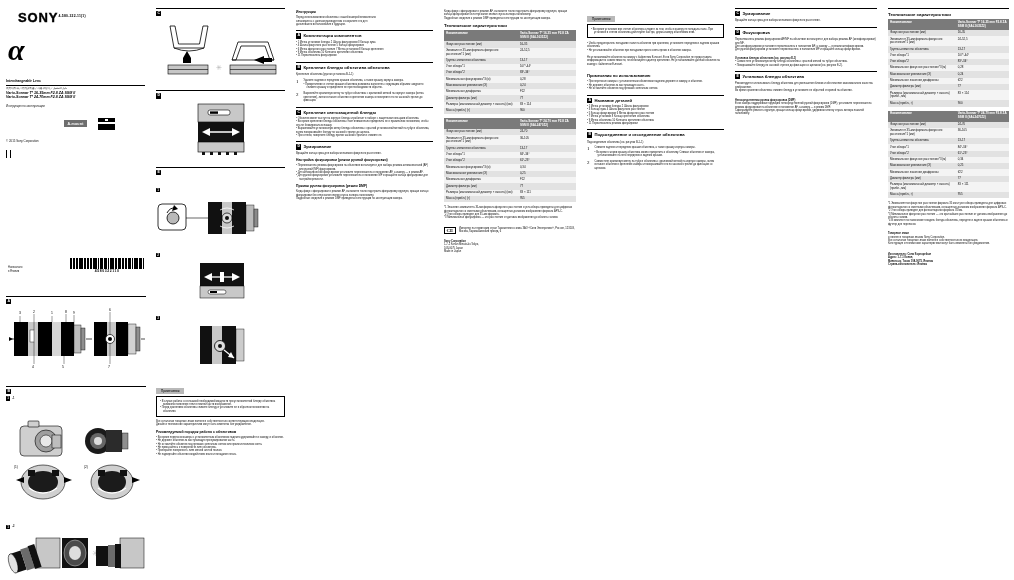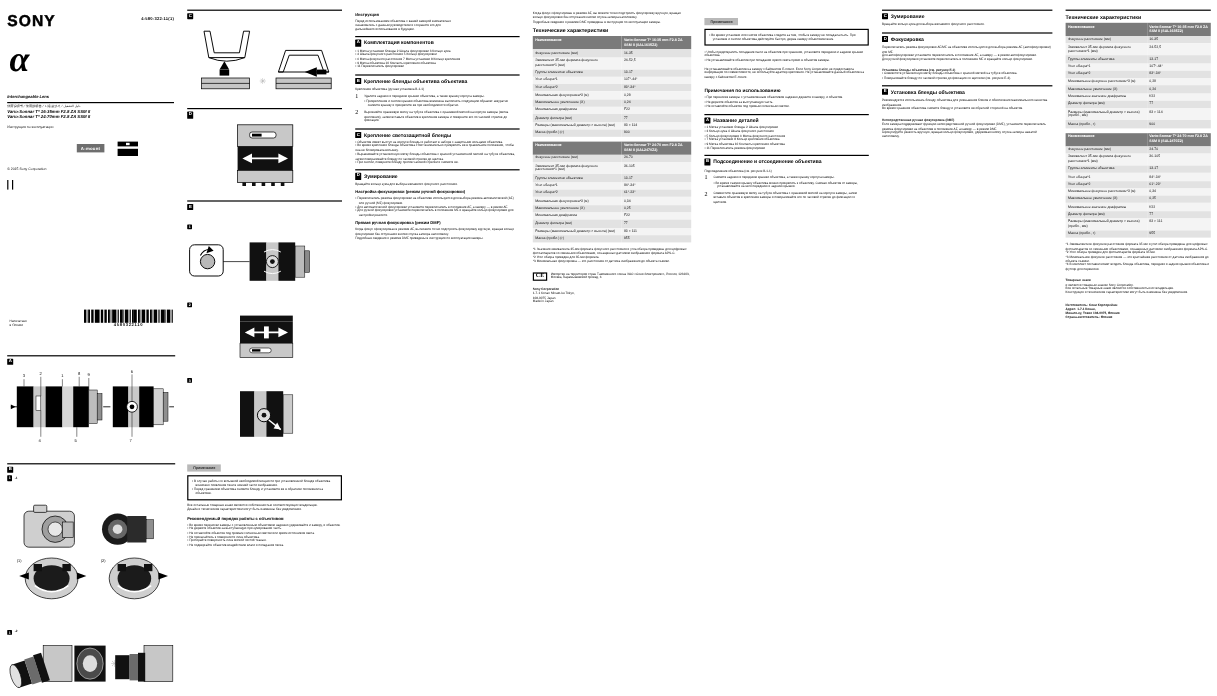--- a/index.html
+++ b/index.html
@@ -102,21 +102,21 @@
   .numitem .body { flex:1; }
   .bullets div { padding-left:3px; text-indent:-3px; }
 </style>
 </head>
 <body>
 
 <div class="page">
 
   <div class="col c1">
 
-    <div style="display:flex; justify-content:space-between; align-items:flex-start; margin-top:4px;">
+    <div style="display:flex; align-items:flex-start; margin-top:4px;margin-left:12px;">
       <div class="sony">SONY</div>
       <div class="modelcode" style="margin-top:4px;">4-580-322-11(1)</div>
     </div>
 
     <div class="alpha" style="margin:10px 0 14px 2px;">α</div>
 
     <div style="margin-top:6px;">
       <div class="title-en">Interchangeable Lens</div>
       <div class="hdr-rule"></div>
       <div class="t" style="font-size:2.6px;">使用说明书／使用說明書／사용설명서／دليل التشغيل</div>

